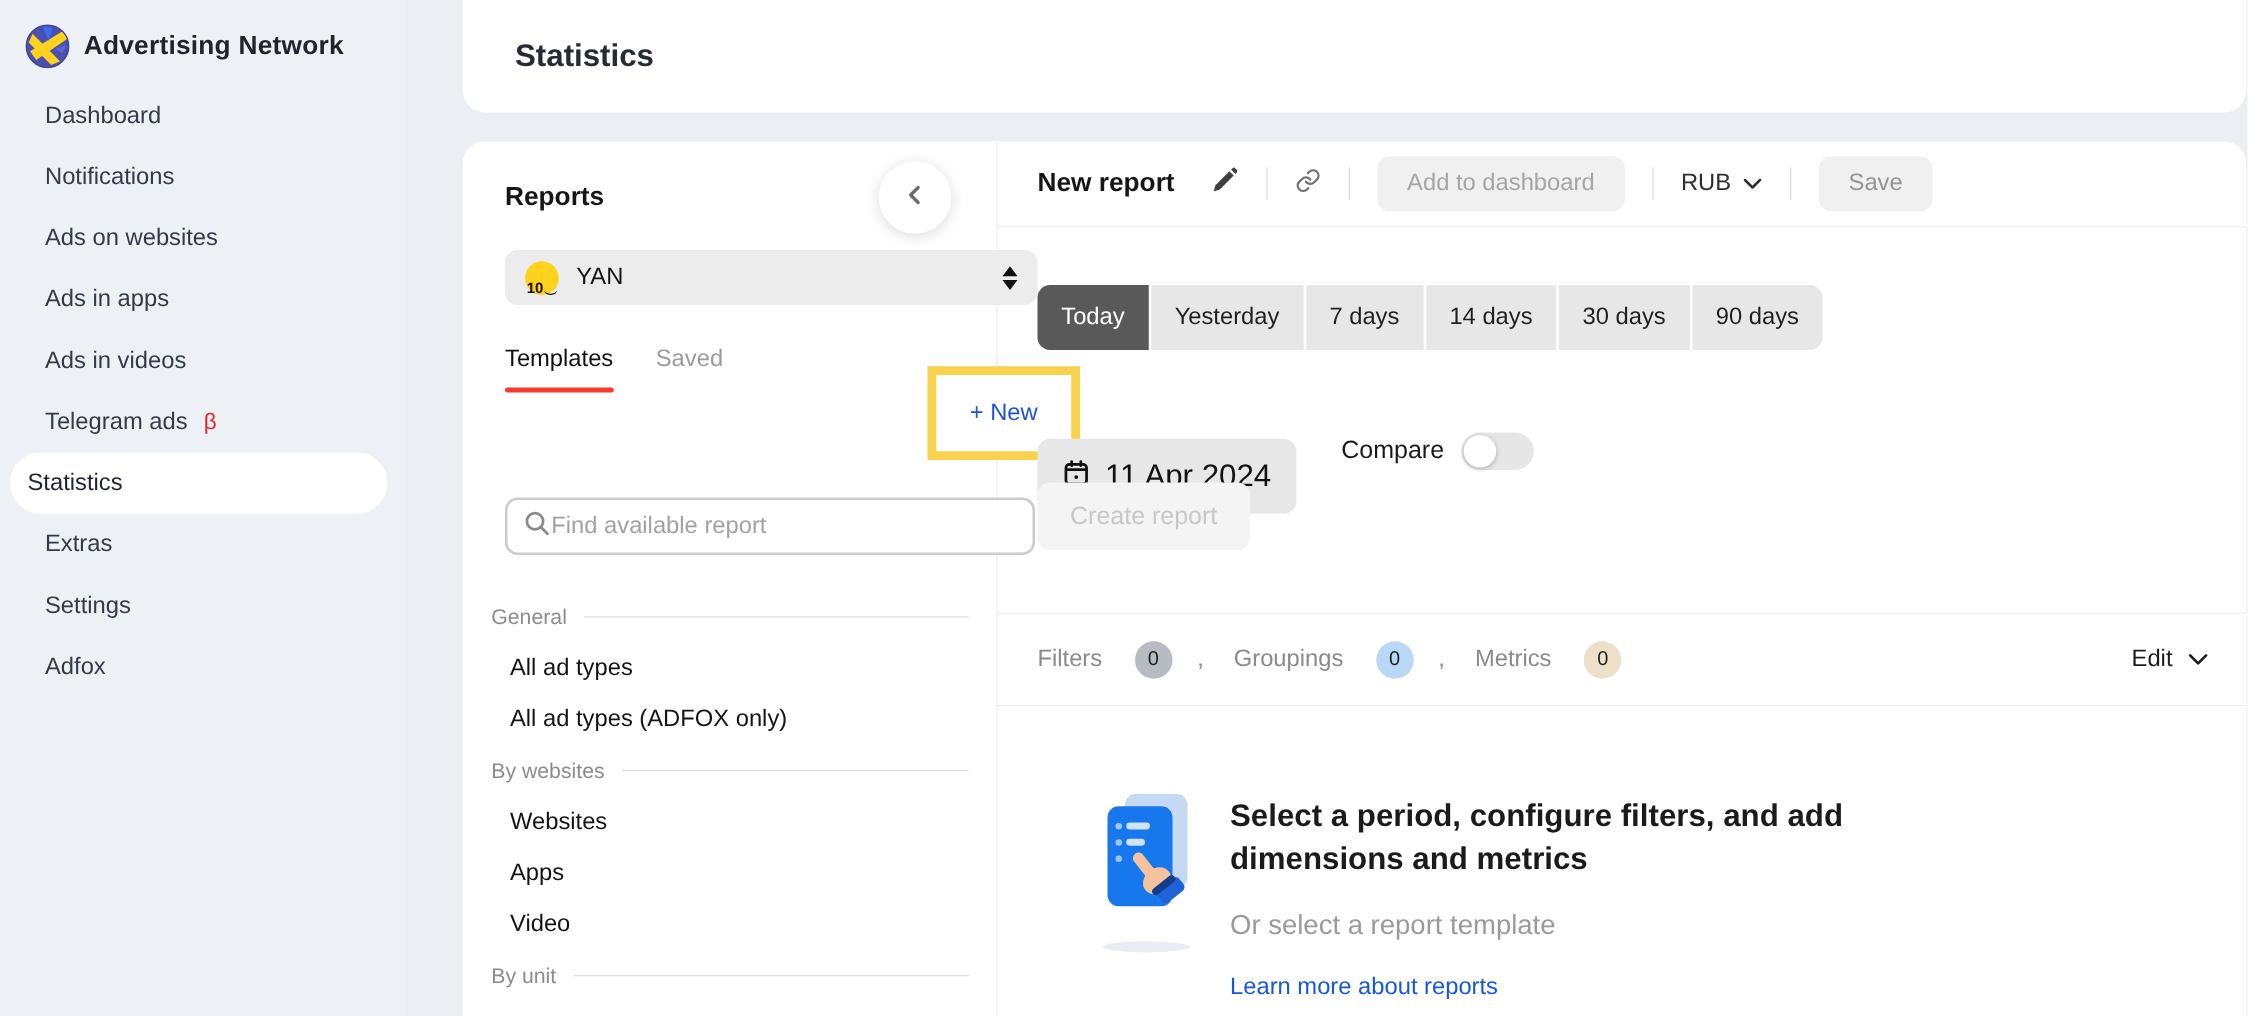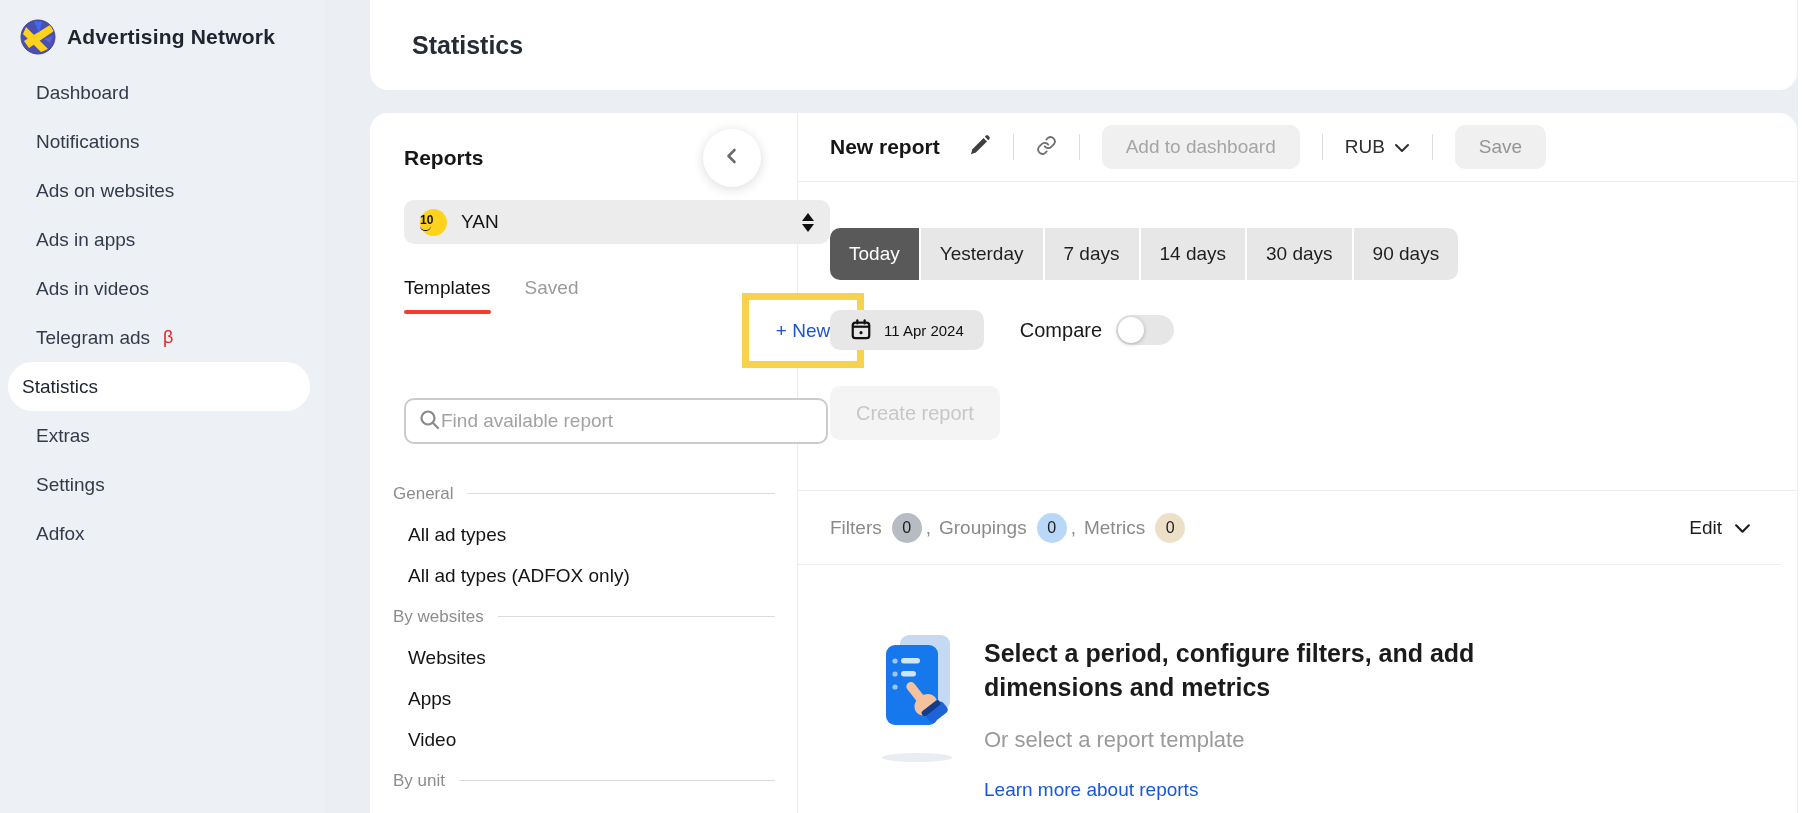--- a/index.html
+++ b/index.html
@@ -28,22 +28,22 @@
   .left-pane { width:428px; flex-shrink:0; border-right:1px solid #ebebeb; position:relative; }
   .right-pane { flex:1; position:relative; }
 
   
   .lp-head { position:absolute; top:16px; left:34px; right:36px; display:flex; align-items:center; justify-content:space-between; }
   .lp-title { font-size:21px; font-weight:700; color:#161616; }
   .collapse-btn { width:58px; height:58px; border-radius:50%; background:#fff;
     box-shadow:0 2px 12px rgba(0,0,0,.14); display:flex; align-items:center; justify-content:center; cursor:pointer; }
   .account-select { position:absolute; top:87px; left:34px; width:426px; height:44px; background:#ececec;
     border-radius:10px; display:flex; align-items:center; padding:0 16px; gap:14px; cursor:pointer; }
-  .acct-badge { width:27px; height:27px; border-radius:50%; background:#ffd21e; display:flex; flex-direction:column;
-    align-items:flex-start; justify-content:center; font-size:12px; font-weight:700; color:#111; line-height:1; }
+  .acct-badge { width:27px; height:27px; border-radius:50%; background:#ffd21e; display:flex; 
+    align-items:flex-end; justify-content:center; font-size:12px; font-weight:700; color:#111; line-height:1; }
   .acct-badge .smile { width:11px; height:5px; border-bottom:1.8px solid #111; border-radius:0 0 9px 9px; }
   .acct-name { font-size:19px; color:#141414; }
   .sort-arrows { margin-left:auto; display:flex; flex-direction:column; gap:3px; }
   .tri-up { width:0; height:0; border-left:6px solid transparent; border-right:6px solid transparent; border-bottom:8px solid #111; }
   .tri-down { width:0; height:0; border-left:6px solid transparent; border-right:6px solid transparent; border-top:8px solid #111; }
   .tabs { position:absolute; top:164px; left:34px; display:flex; gap:34px; }
   .tab { font-size:19px; color:#9b9b9b; padding-bottom:15px; position:relative; cursor:pointer; }
   .tab.active { color:#111; }
   .tab.active::after { content:""; position:absolute; left:0; right:0; bottom:0; height:4px; background:#f53b2a; border-radius:2px; }
   .new-box { position:absolute; top:180px; left:372px; width:122px; height:75px; border:7px solid #f8d24d;
@@ -68,31 +68,31 @@
   .ghost-btn { height:44px; border-radius:10px; background:#f0f0f0; color:#a5a5a5; font-size:19px;
     display:flex; align-items:center; padding:0 24px; cursor:default;text-align:right; }
   .currency { display:flex; align-items:center; gap:9px; font-size:19px; color:#2e2e2e; cursor:pointer; }
   .seg { position:absolute; top:115px; left:32px; display:flex; gap:2px; }
   .seg-btn { height:52px; display:flex; align-items:center; padding:0 19px; background:#e7e7e7;
     font-size:19px; color:#1f1f1f; cursor:pointer; }
   .seg-btn:first-child { border-radius:10px 0 0 10px; }
   .seg-btn:last-child { border-radius:0 10px 10px 0; }
   .seg-btn.active { background:#595959; color:#fff; }
   .date-row { position:absolute; top:197px; left:32px; display:flex; align-items:center; }
-  .date-btn { height:40px; background:#e7e7e7; border-radius:10px; display:flex; align-items:center;
-    gap:12px; padding:0 20px; font-size:15px; color:#111; cursor:pointer; }
+  .date-btn { height:60px; background:#e7e7e7; border-radius:10px; display:flex; align-items:center;
+    gap:12px; padding:0 20px; font-size:25px; color:#111; cursor:pointer;margin-top:41px; }
   .compare-label { font-size:20px; color:#1a1a1a; margin-left:36px; }
   .toggle { width:58px; height:30px; border-radius:15px; background:#e6e6e6; margin-left:14px; position:relative; cursor:pointer; }
   .toggle .knob { position:absolute; left:2px; top:2px; width:26px; height:26px; border-radius:50%;
     background:#fff; box-shadow:0 1px 4px rgba(0,0,0,.25); }
   .create-btn { position:absolute; top:273px; left:32px; height:54px; border-radius:10px; background:#f4f4f4;
     color:#c7c7c7; font-size:20px; display:flex; align-items:center; padding:0 26px; cursor:default; }
   .hr1 { position:absolute; top:377px; left:0; right:0; height:1px; background:#ededed; }
-  .filters-row { position:absolute; top:378px; left:0; right:16px; height:74px; display:flex; align-items:center;
-    padding:0 30px 0 32px; border-bottom:1px solid #ededed; font-size:19px; color:#8a8a8a; }
+  .filters-row { position:absolute; top:378px; left:0; right:0; height:74px; display:flex; align-items:center;
+    padding:0 30px 0 32px; border-bottom:1px solid #ededed; font-size:19px; color:#8a8a8a;gap:16px; }
   .count-badge { width:30px; height:30px; border-radius:50%; display:inline-flex; align-items:center;
     justify-content:center; font-size:16px; color:#1c1c1c; margin:0 4px 0 10px; }
   .b-gray { background:#b7bcc3; } .b-blue { background:#b9d8f8; } .b-tan { background:#ece1c8; }
   .edit-ctl { margin-left:auto; display:flex; align-items:center; gap:12px; font-size:19px; color:#1c1c1c; cursor:pointer; }
   .empty { position:absolute; top:520px; left:80px; right:40px; display:flex; gap:28px; }
   .illus-wrap { width:78px; display:flex; flex-direction:column; align-items:center; }
   .illus-shadow { width:70px; height:9px; border-radius:50%; background:#e9edf3; margin-top:8px; }
   .empty-text { padding-top:4px; }
   .empty-h { font-size:25px; font-weight:700; color:#1b1b1b; line-height:1.35; max-width:520px; }
   .empty-sub { font-size:22px; color:#9a9a9a; margin-top:22px; }

